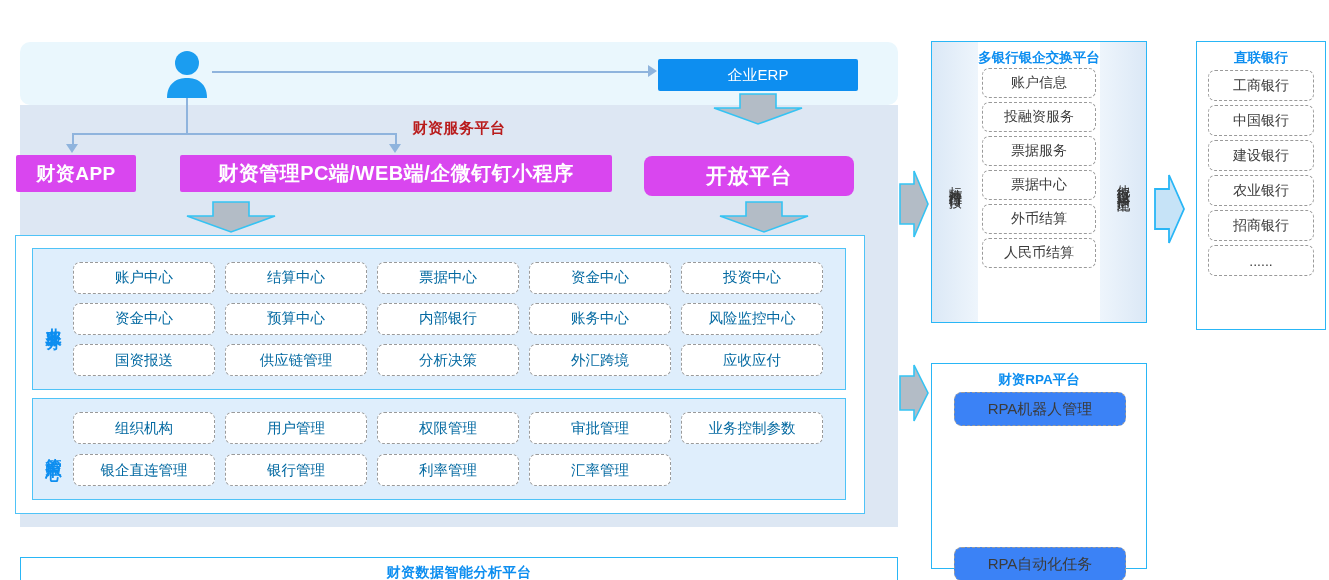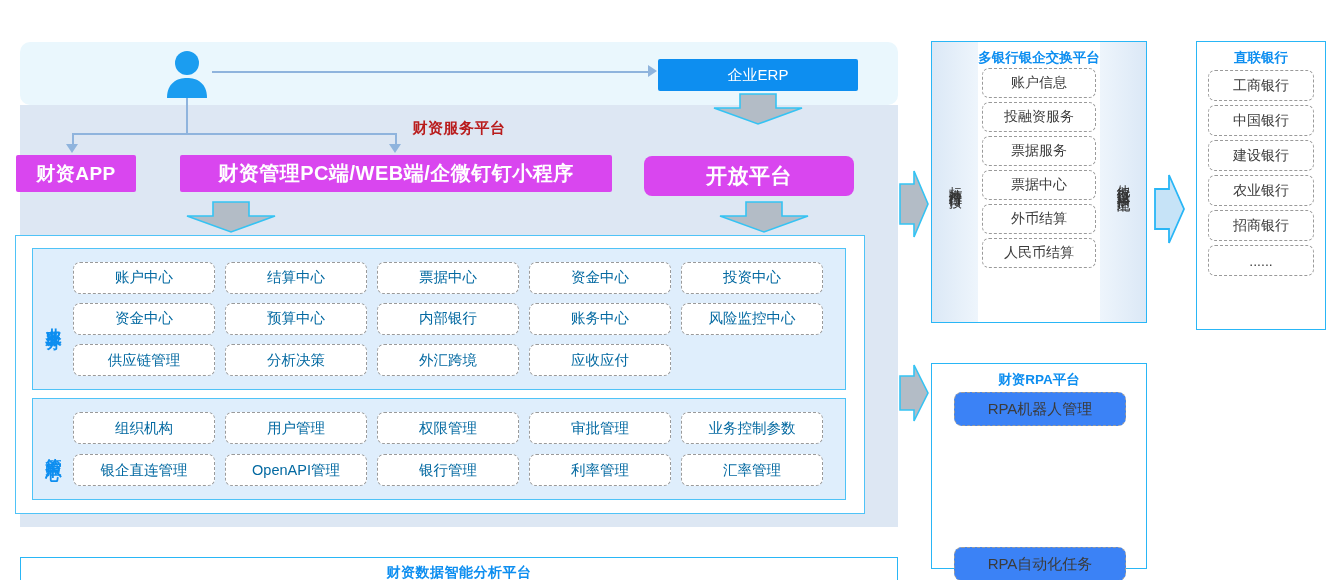--- a/index.html
+++ b/index.html
@@ -186,41 +186,41 @@
           <div class="cell">投资中心</div>
         </div>
         <div class="crow">
           <div class="cell">资金中心</div>
           <div class="cell">预算中心</div>
           <div class="cell">内部银行</div>
           <div class="cell">账务中心</div>
           <div class="cell">风险监控中心</div>
         </div>
         <div class="crow">
+          <div class="cell">国资报送</div>
           <div class="cell">供应链管理</div>
           <div class="cell">分析决策</div>
           <div class="cell">外汇跨境</div>
           <div class="cell">应收应付</div>
         </div>
       </div>
     </div>
 
     <div class="grid-sec sec-ctrl">
       <div class="vlabel">管控中心</div>
       <div class="cells">
         <div class="crow">
           <div class="cell">组织机构</div>
           <div class="cell">用户管理</div>
           <div class="cell">权限管理</div>
           <div class="cell">审批管理</div>
           <div class="cell">业务控制参数</div>
         </div>
         <div class="crow">
           <div class="cell">银企直连管理</div>
-          <div class="cell">OpenAPI管理</div>
           <div class="cell">银行管理</div>
           <div class="cell">利率管理</div>
           <div class="cell">汇率管理</div>
         </div>
       </div>
     </div>
 
   </div>
 
   <div class="bottom-bar">财资数据智能分析平台</div>

